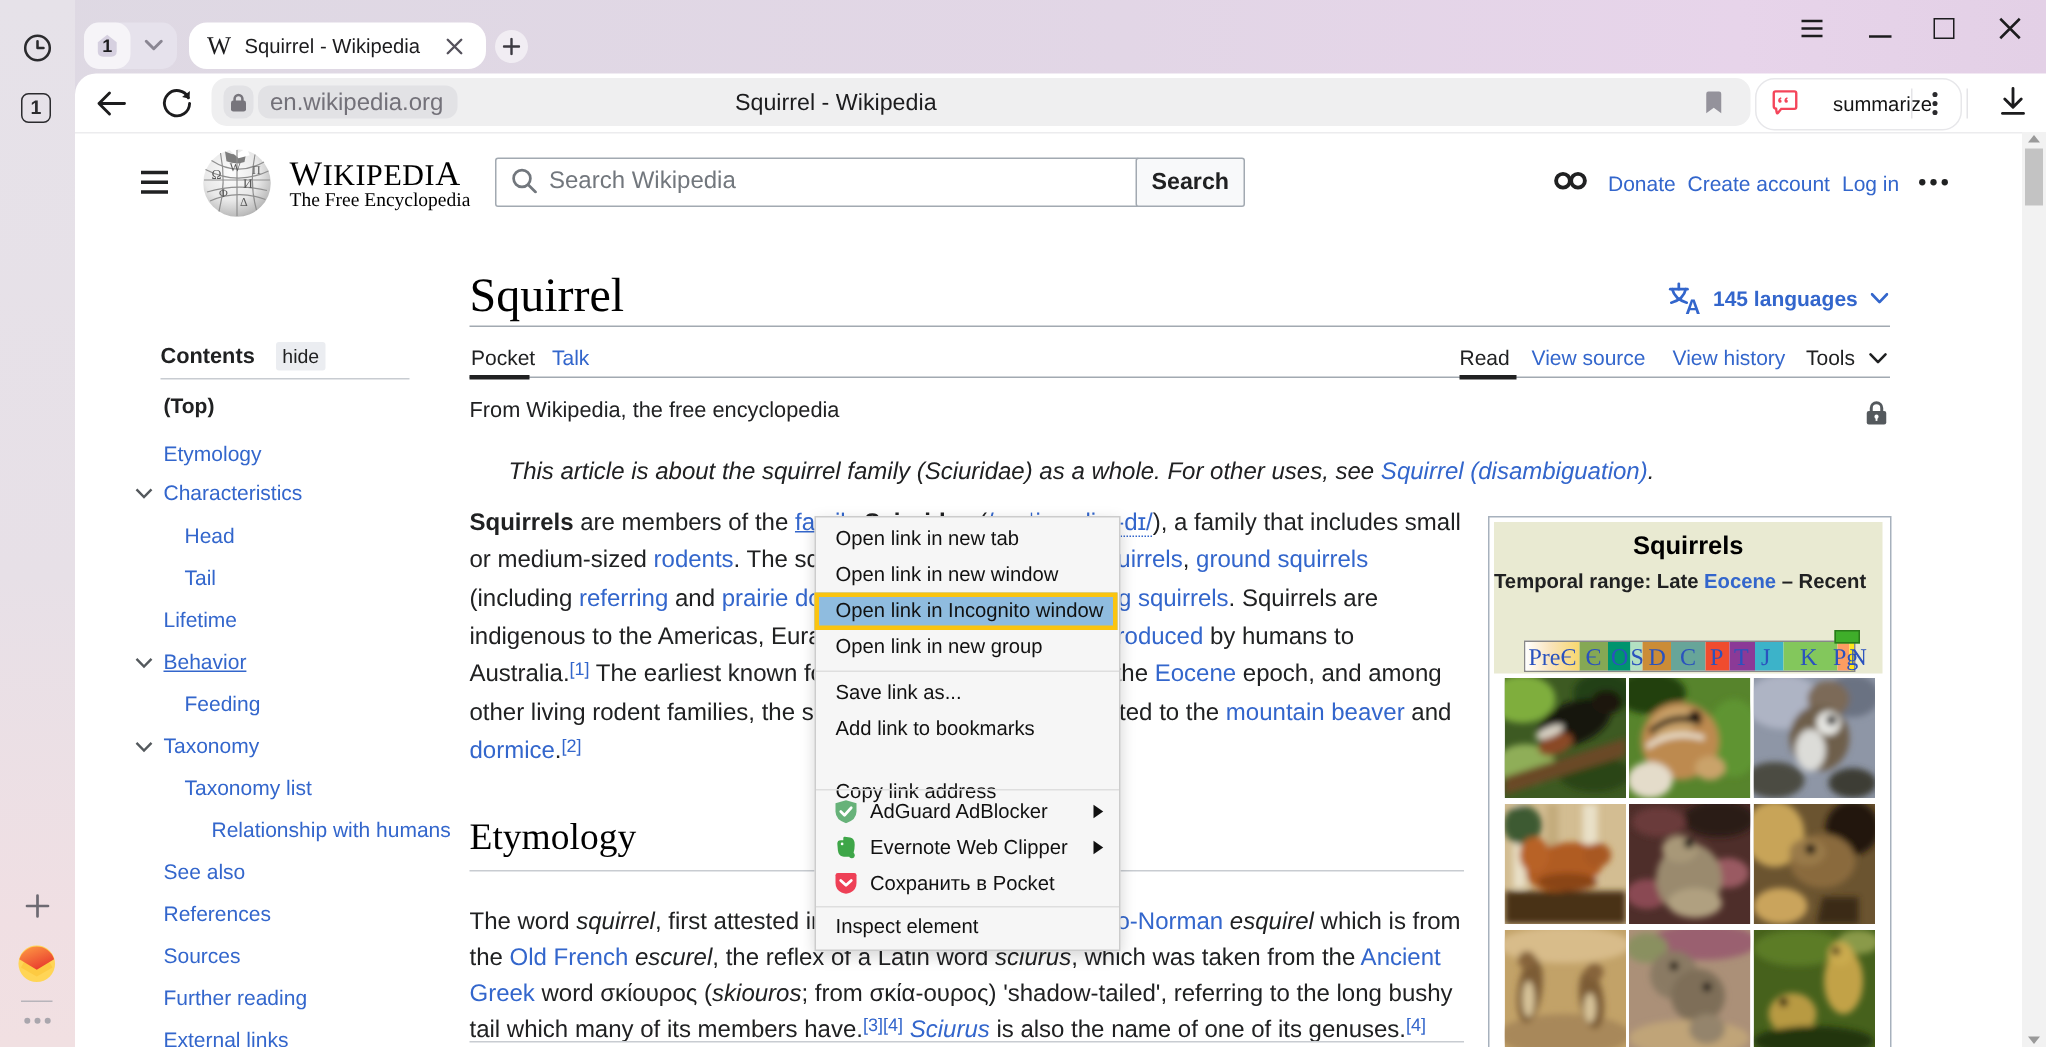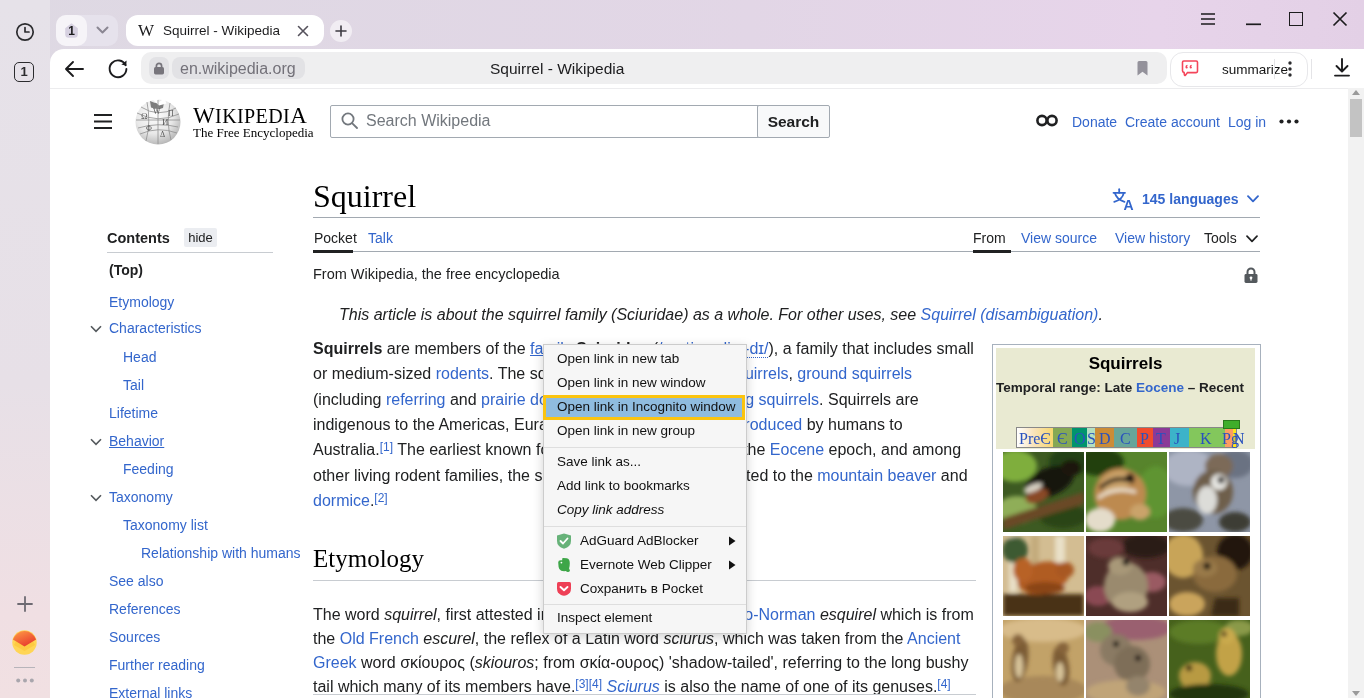--- a/index.html
+++ b/index.html
@@ -237,21 +237,21 @@
   <text x="11.5" y="21.5" font-size="14" fill="#36c" font-weight="bold" font-family="Liberation Sans,sans-serif">A</text>
 </svg>
 <div class="abs nw" style="left:1142px;top:191px;font-size:14px;font-weight:bold;color:#36c;">145 languages</div>
 <svg class="abs" style="left:1247px;top:195px" width="12" height="8" viewBox="0 0 12 8">
   <path d="M1 1.2 L6 6.4 L11 1.2" fill="none" stroke="#36c" stroke-width="1.8" stroke-linecap="round" stroke-linejoin="round"></path>
 </svg>
 <div class="abs" style="left:313px;top:217px;width:947px;height:1px;background:#a2a9b1;"></div>
 
 <div class="abs nw" style="left:314px;top:230px;font-size:14px;color:#202122;">Pocket</div>
 <div class="abs nw lk" style="left:368px;top:230px;font-size:14px;">Talk</div>
-<div class="abs nw" style="left:973px;top:230px;font-size:14px;color:#202122;">From</div>
+<div class="abs nw" style="left:973px;top:230px;font-size:14px;color:#202122;">Read</div>
 <div class="abs nw lk" style="left:1021px;top:230px;font-size:14px;">View source</div>
 <div class="abs nw lk" style="left:1115px;top:230px;font-size:14px;">View history</div>
 <div class="abs nw" style="left:1204px;top:230px;font-size:14px;color:#202122;">Tools</div>
 <svg class="abs" style="left:1246px;top:235px" width="12" height="8" viewBox="0 0 12 8">
   <path d="M1 1.2 L6 6.4 L11 1.2" fill="none" stroke="#202122" stroke-width="1.7" stroke-linecap="round" stroke-linejoin="round"></path>
 </svg>
 <div class="abs" style="left:313px;top:251px;width:947px;height:1px;background:#a2a9b1;"></div>
 <div class="abs" style="left:313px;top:250px;width:40px;height:2.5px;background:#202122;"></div>
 <div class="abs" style="left:973px;top:250px;width:38px;height:2.5px;background:#202122;"></div>
 
@@ -489,21 +489,21 @@
 
 <div class="abs" style="left:543px;top:344px;width:204px;height:290px;background:#f6f6f6;border:1px solid #cccccc;box-sizing:border-box;box-shadow:0 3px 10px rgba(0,0,0,0.18);"></div>
 <div class="mi" style="top:351px;">Open link in new tab</div>
 <div class="mi" style="top:375px;">Open link in new window</div>
 <div class="abs" style="left:543px;top:395px;width:195.5px;height:18.5px;border:3px solid #fbc40f;background:#8fbcdf;"></div>
 <div class="mi" style="top:399px;">Open link in Incognito window</div>
 <div class="mi" style="top:423px;">Open link in new group</div>
 <div class="abs" style="left:544px;top:447px;width:202px;height:1px;background:#dedede;"></div>
 <div class="mi" style="top:454px;">Save link as...</div>
 <div class="mi" style="top:478px;">Add link to bookmarks</div>
-<div class="mi" style="top:502px;font-style:italic;">Copy link address</div>
+<div class="mi" style="top:520px;">Copy link address</div>
 <div class="abs" style="left:544px;top:526px;width:202px;height:1px;background:#dedede;"></div>
 <svg class="abs" style="left:556px;top:533px" width="16" height="16" viewBox="0 0 16 16">
   <path d="M8 0.5 L15 2.5 V8 Q15 13.5 8 15.8 Q1 13.5 1 8 V2.5 Z" fill="#67b279"></path>
   <path d="M4.5 8 L7 10.5 L11.5 5.5" fill="none" stroke="#fff" stroke-width="1.8" stroke-linecap="round" stroke-linejoin="round"></path>
 </svg>
 <div class="mi2" style="top:533px;">AdGuard AdBlocker</div>
 <svg class="abs" style="left:728px;top:536px" width="8" height="10" viewBox="0 0 8 10">
       <path d="M1 0.5 L7.5 5 L1 9.5 Z" fill="#111"></path>
     </svg>
 <svg class="abs" style="left:556px;top:557px" width="16" height="16" viewBox="0 0 16 16">

